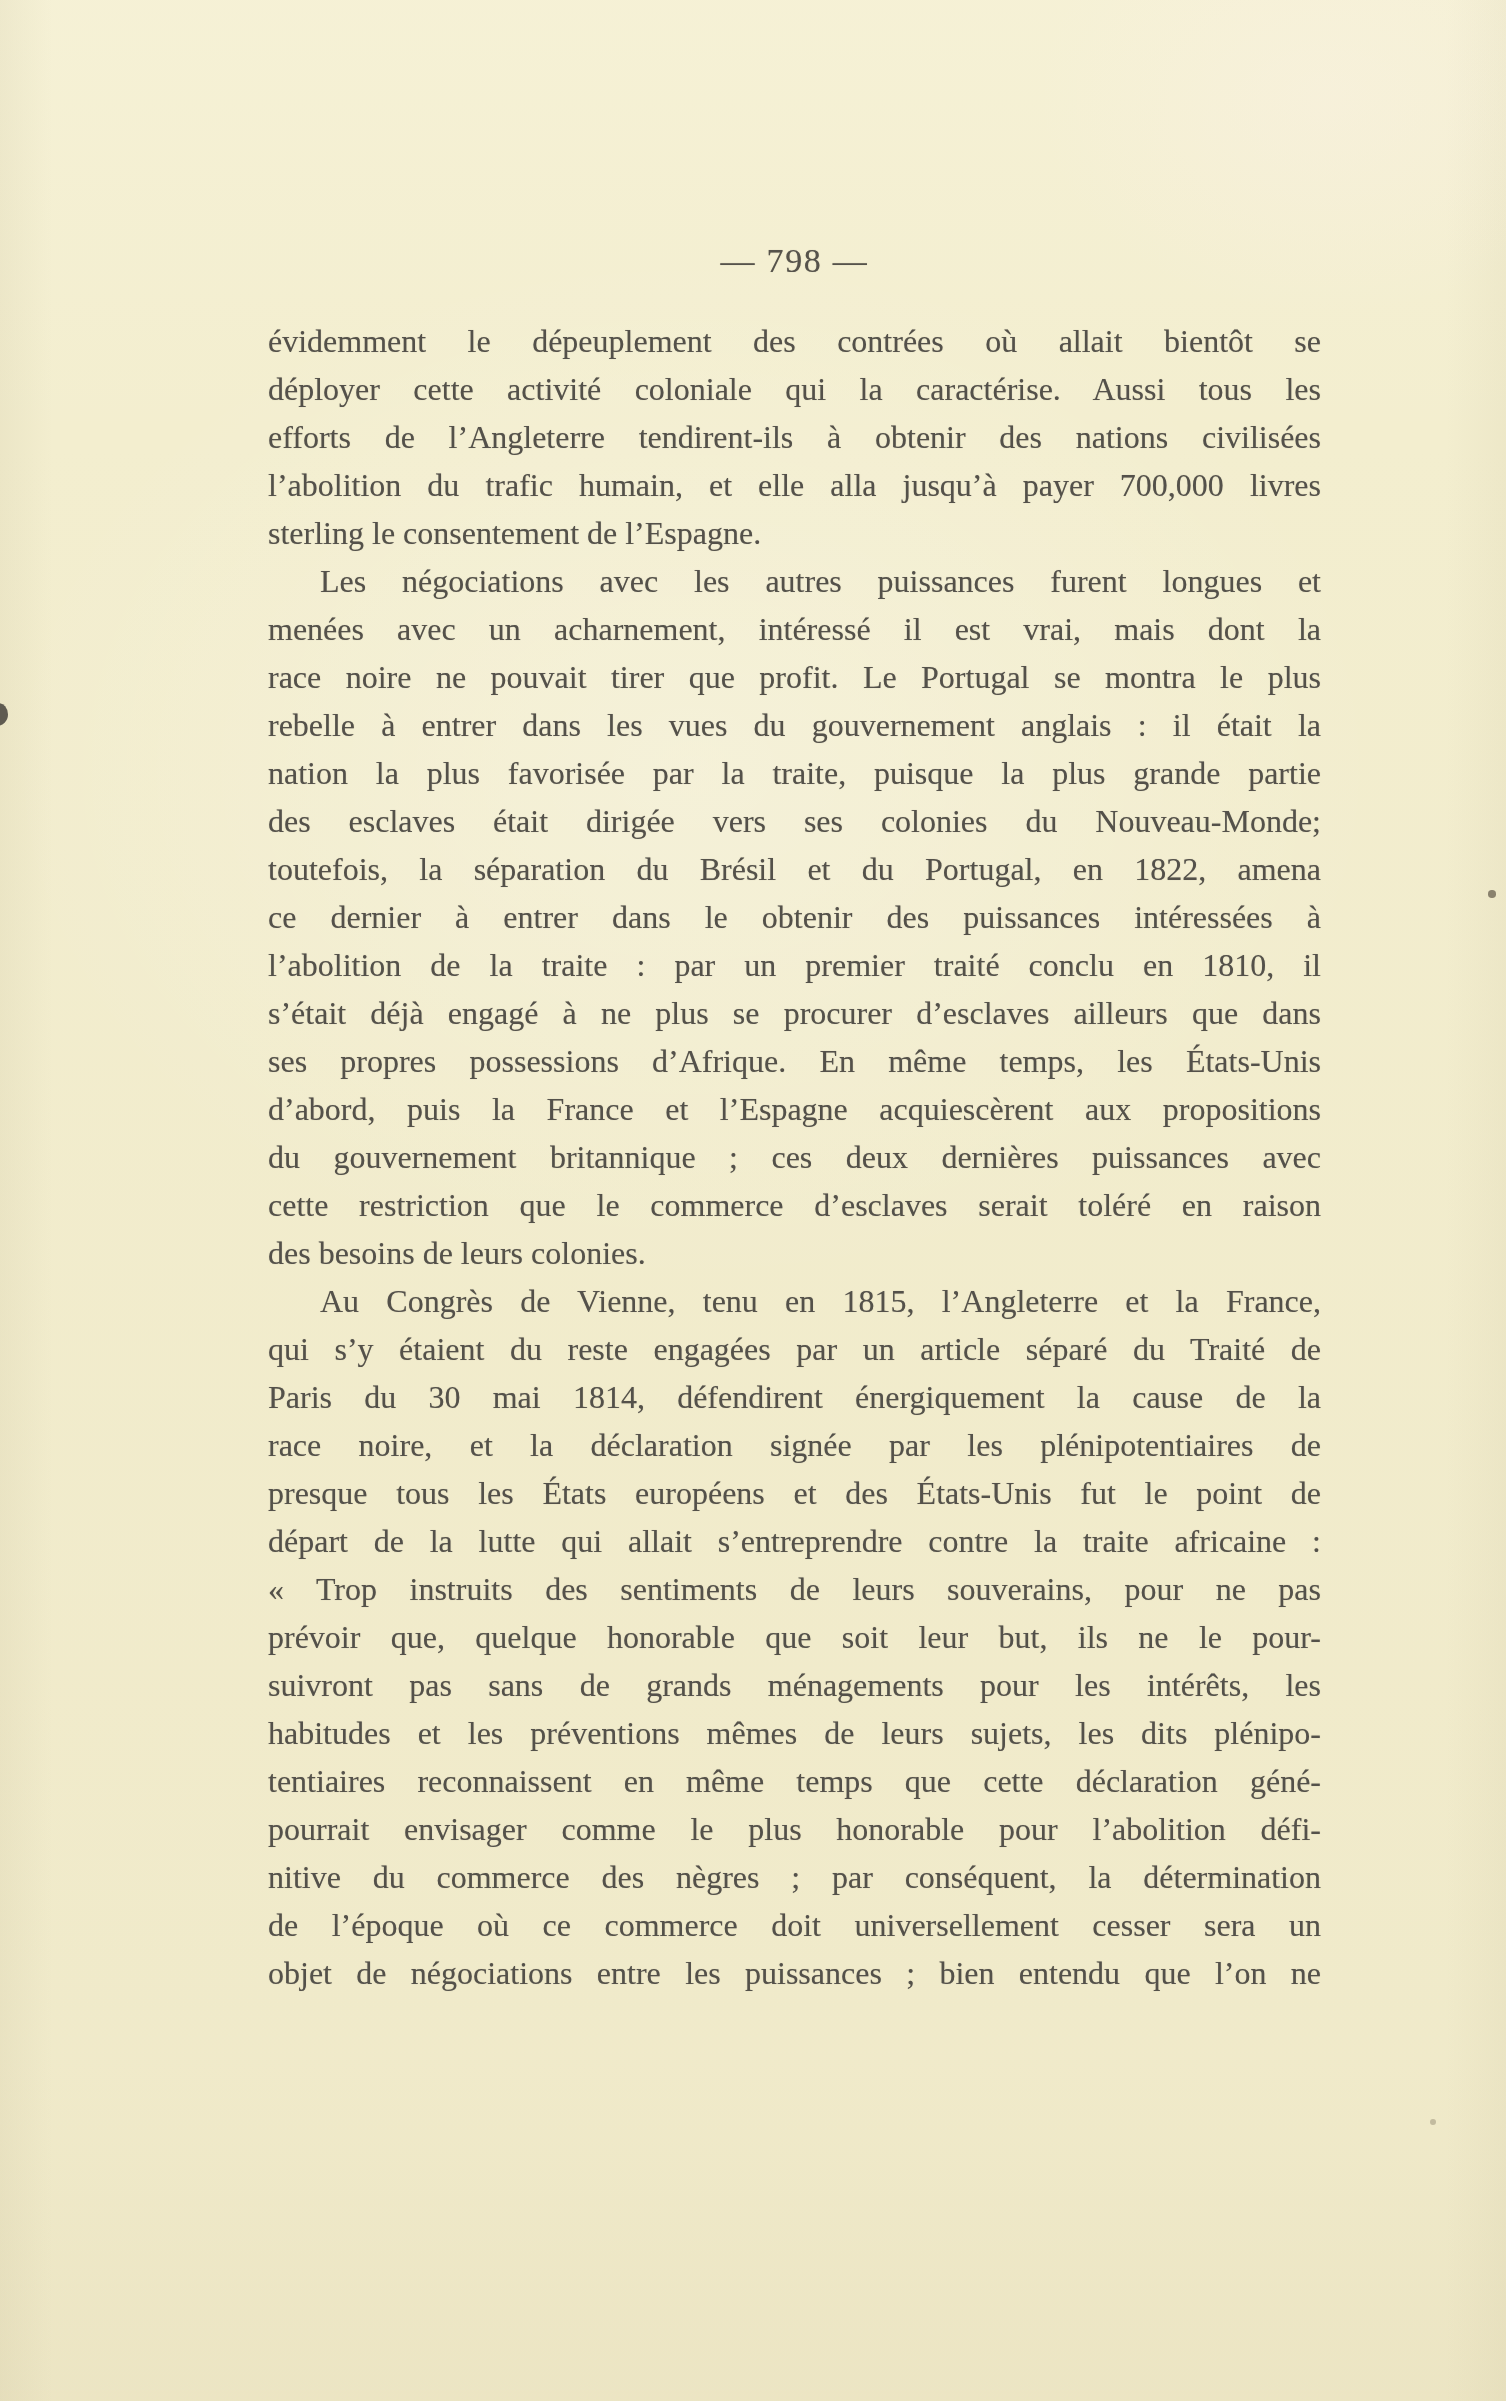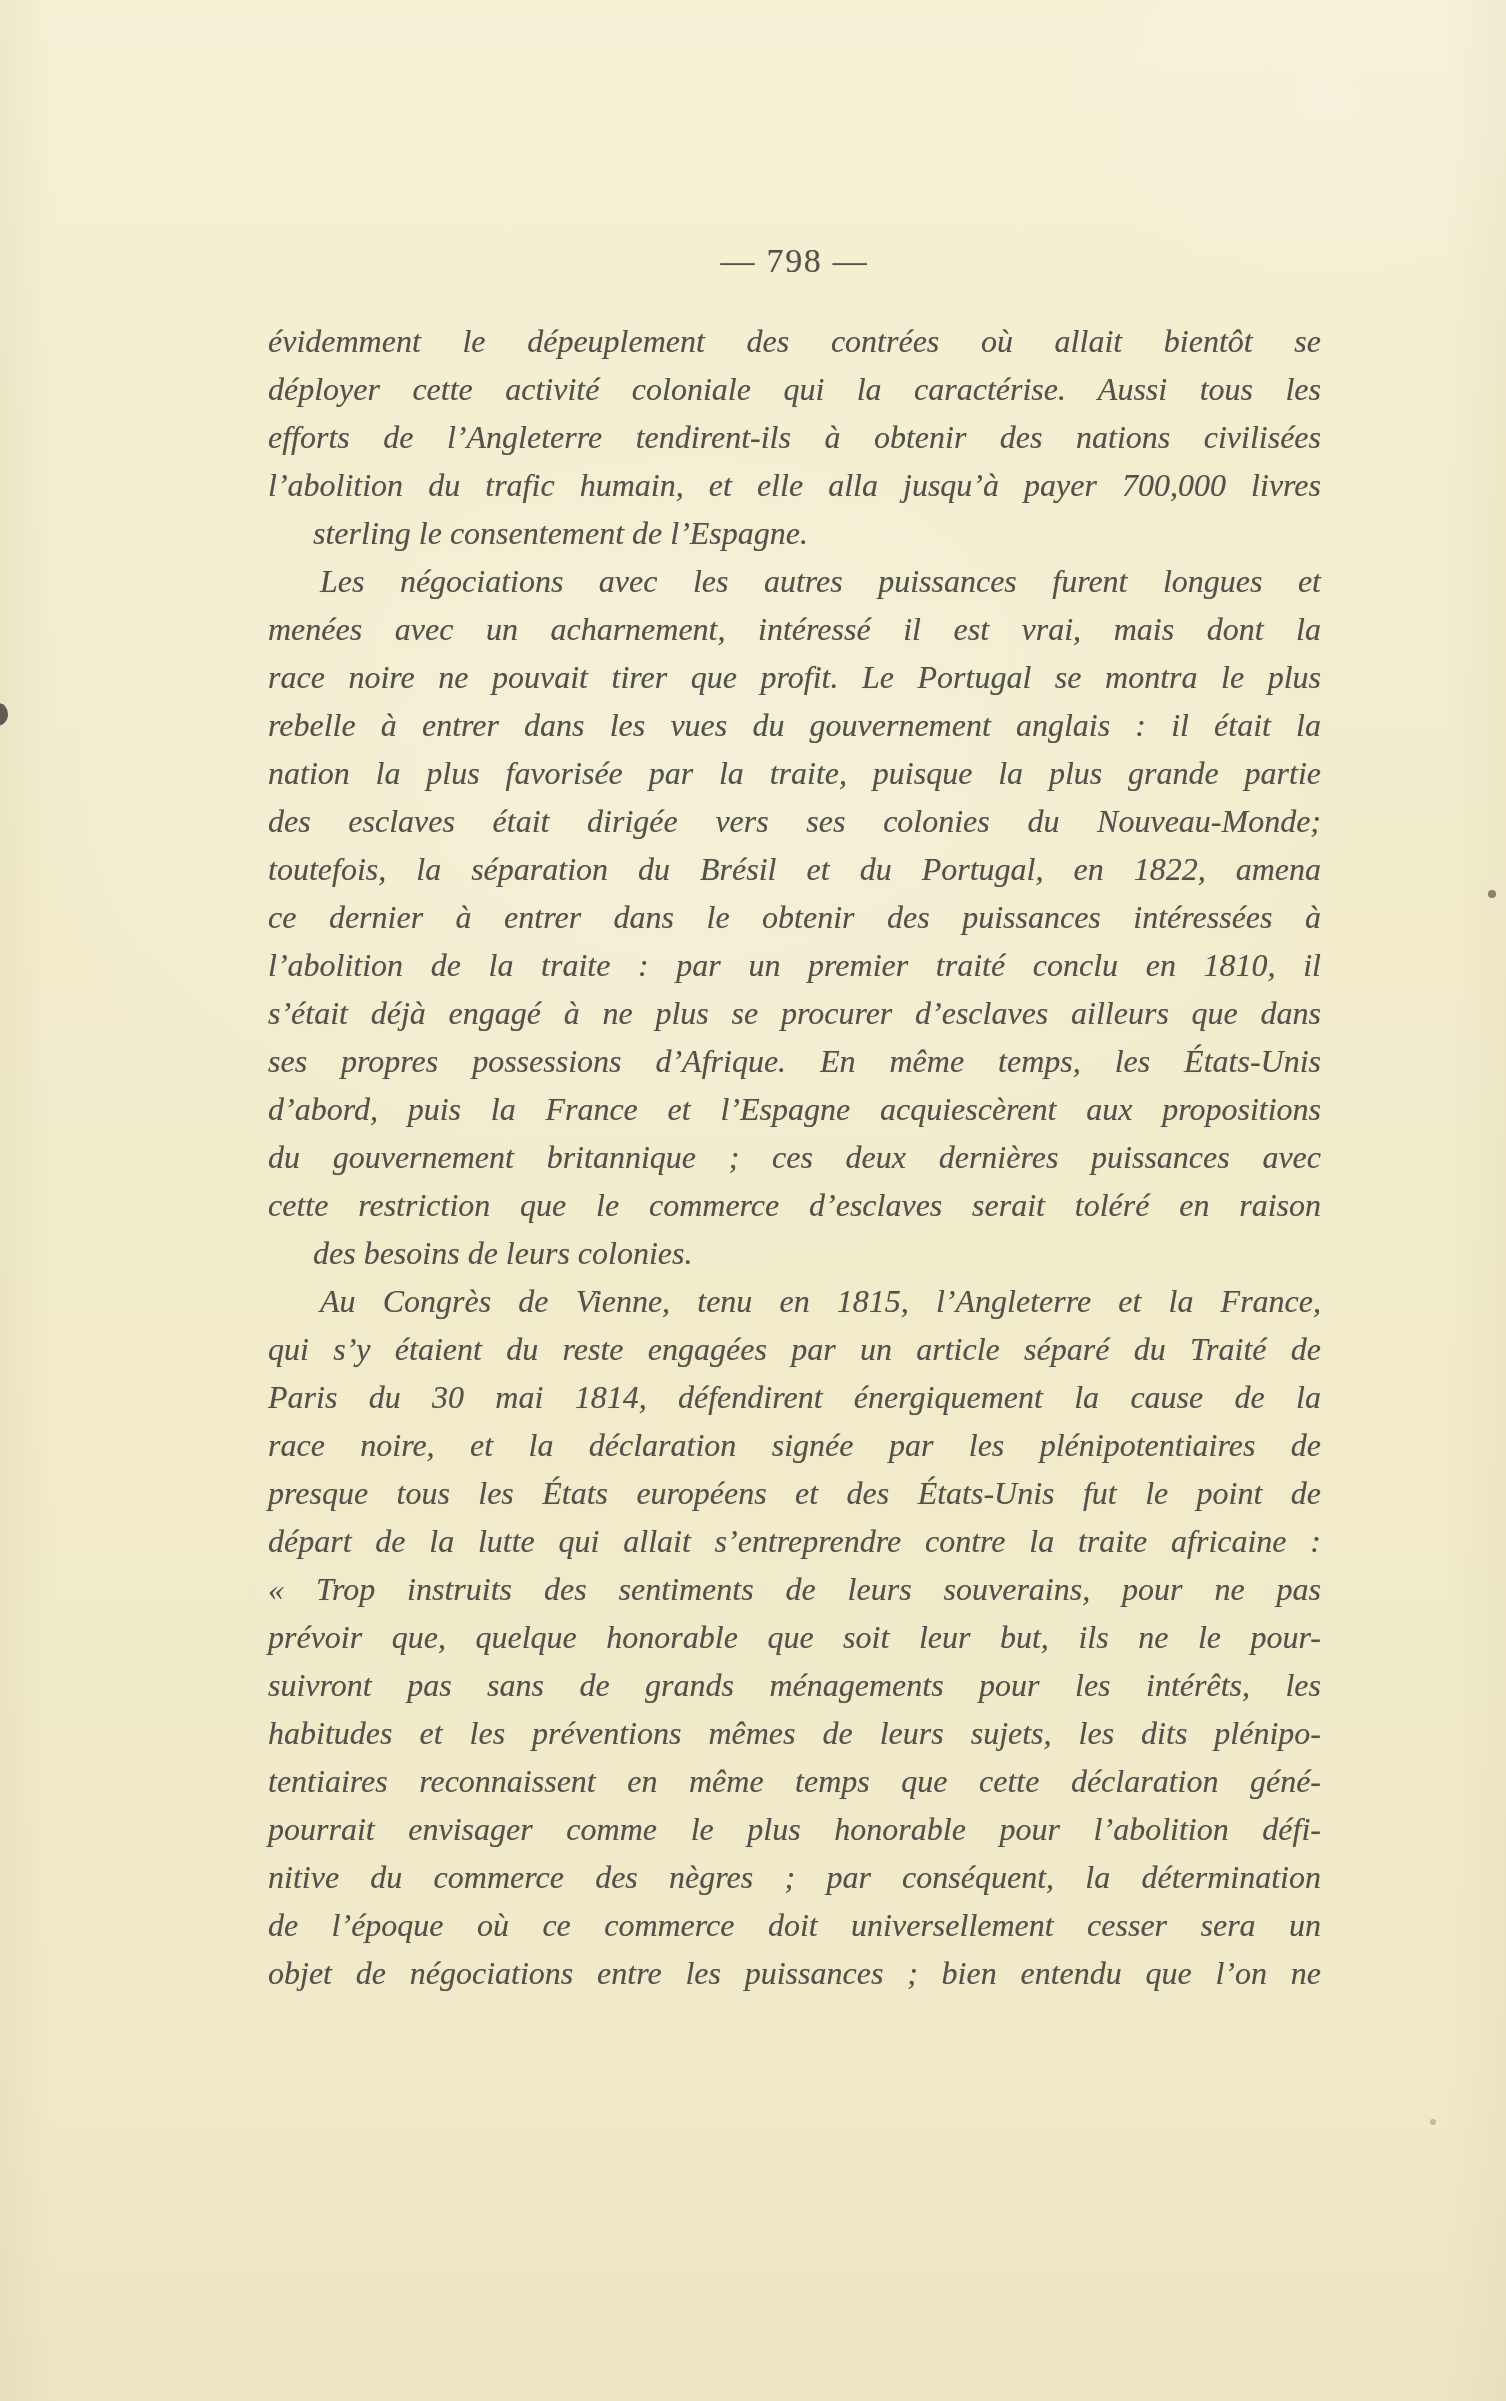--- a/index.html
+++ b/index.html
@@ -38,23 +38,22 @@
     color: #54514a;
   }
   .para { margin: 0; padding: 0; }
   .line {
     height: 48px;
     line-height: 48px;
     font-size: 32px;
     text-align: justify;
     text-align-last: justify;
     text-shadow: 0 0 0.8px rgba(84,81,74,0.42);
-    font-style: italic;
   }
-  .line.end { text-align: left; text-align-last: left; margin-left: 45px; }
+  .line.end { text-align: left; text-align-last: left; }
   .line.ind { text-indent: 52px; }
   .speck { position: absolute; }
   .speck-left-edge {
     left: -4.2px; top: 703px; width: 12.5px; height: 22.5px;
     background: #5f5b51;
     border-radius: 0 10px 11.6px 0 / 0 11.6px 11.6px 0;
   }
   .speck-right-edge {
     left: 1488px; top: 890px; width: 7.5px; height: 7.5px;
     background: rgba(120,112,94,0.85);

